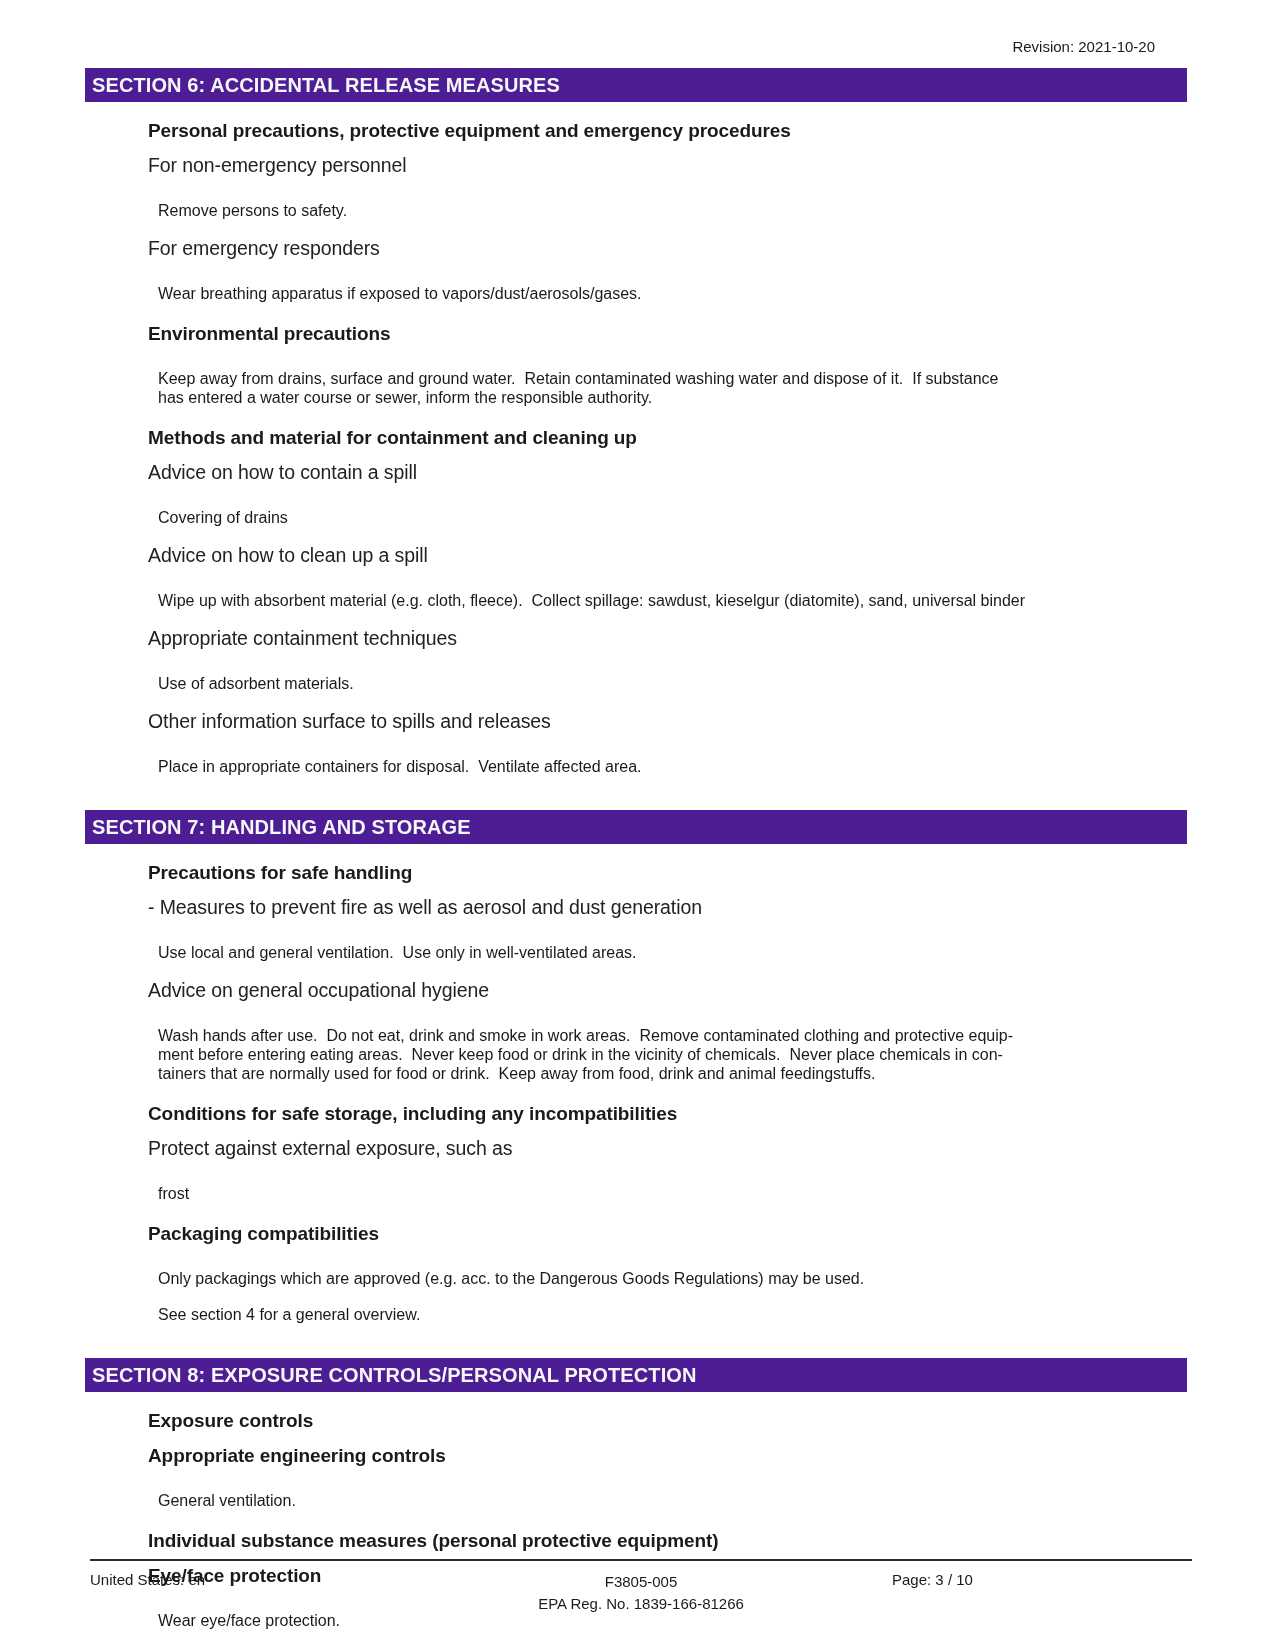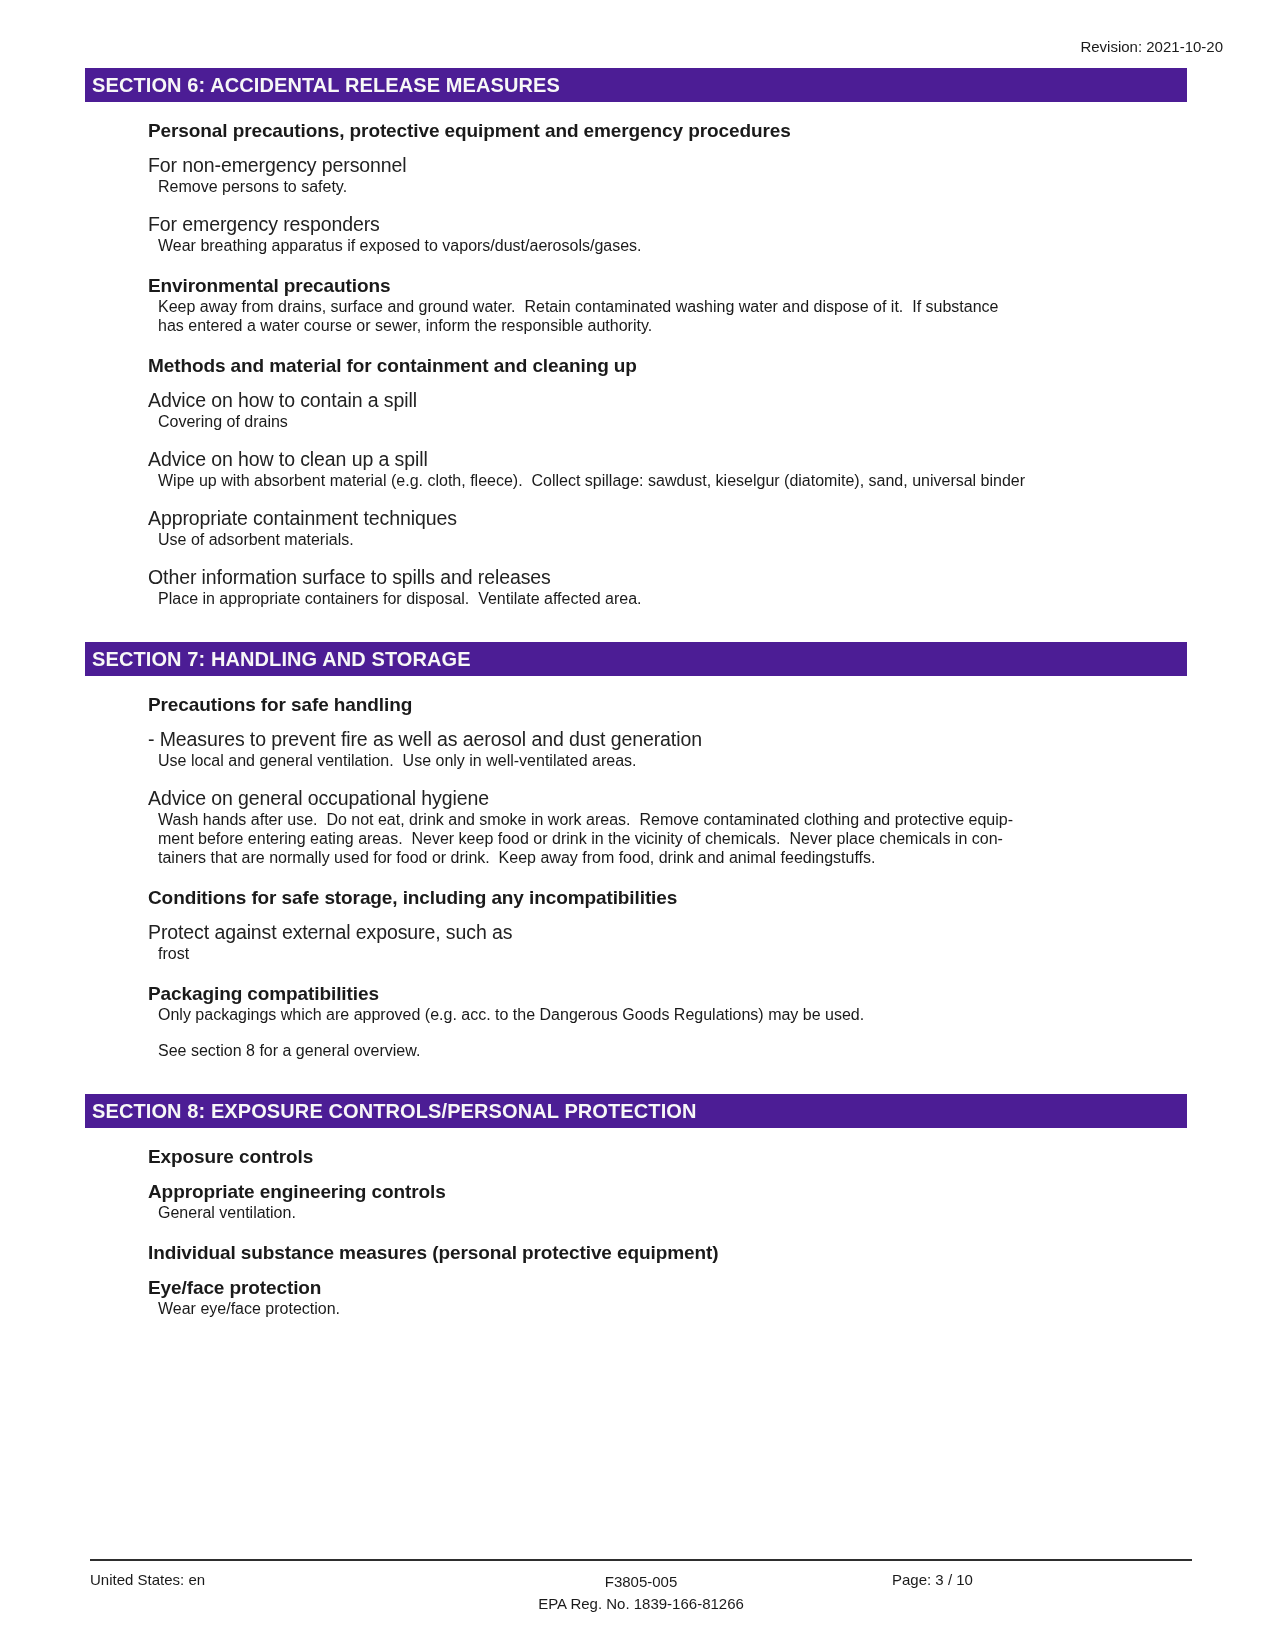--- a/index.html
+++ b/index.html
@@ -7,21 +7,21 @@
     position: relative;
     width: 1275px;
     height: 1650px;
     background: #ffffff;
     font-family: "Liberation Sans", "DejaVu Sans", sans-serif;
     color: #1a1a1a;
     overflow: hidden;
   }
   .revision {
     padding-top: 38px;
-    padding-right: 52px;
+    padding-right: 120px;
     text-align: right;
     font-size: 15px;
     color: #1a1a1a;
   }
   .doc { margin-left: 85px; width: 1102px; }
   .bar {
     margin-top: 34px;
     height: 34px;
     line-height: 34px;
     background: #4c1d95;
@@ -46,21 +46,21 @@
     margin-top: 13px;
     margin-left: 63px;
     font-size: 19.5px;
     font-weight: normal;
     line-height: 22px;
     color: #222222;
     letter-spacing: -0.1px;
   }
   .blk-body + .blk-h3 { margin-top: 17px; }
   .blk-body {
-    margin-top: 1px;
+    margin-top: 25px;
     margin-left: 73px;
     font-size: 16px;
     line-height: 19px;
     max-width: 1045px;
   }
   .blk-body + .blk-body { margin-top: 17px; }
   .section-content .blk:first-child { margin-top: 18px; }
   .footer {
     position: absolute;
     left: 90px;
@@ -117,21 +117,21 @@
           <div class="blk blk-body">Use local and general ventilation.  Use only in well-ventilated areas.</div>
           <div class="blk blk-h3">Advice on general occupational hygiene</div>
           <div class="blk blk-body">Wash hands after use.  Do not eat, drink and smoke in work areas.  Remove contaminated clothing and protective equip-
 ment before entering eating areas.  Never keep food or drink in the vicinity of chemicals.  Never place chemicals in con-
 tainers that are normally used for food or drink.  Keep away from food, drink and animal feedingstuffs.</div>
           <div class="blk blk-h2">Conditions for safe storage, including any incompatibilities</div>
           <div class="blk blk-h3">Protect against external exposure, such as</div>
           <div class="blk blk-body">frost</div>
           <div class="blk blk-h2">Packaging compatibilities</div>
           <div class="blk blk-body">Only packagings which are approved (e.g. acc. to the Dangerous Goods Regulations) may be used.</div>
-          <div class="blk blk-body">See section 8 for a general overview.</div>
+          <div class="blk blk-body">See section 4 for a general overview.</div>
         </div>
       </section>
       <section class="section">
         <div class="bar">SECTION 8: EXPOSURE CONTROLS/PERSONAL PROTECTION</div>
         <div class="section-content">
           <div class="blk blk-h2">Exposure controls</div>
           <div class="blk blk-h2">Appropriate engineering controls</div>
           <div class="blk blk-body">General ventilation.</div>
           <div class="blk blk-h2">Individual substance measures (personal protective equipment)</div>
           <div class="blk blk-h2">Eye/face protection</div>

